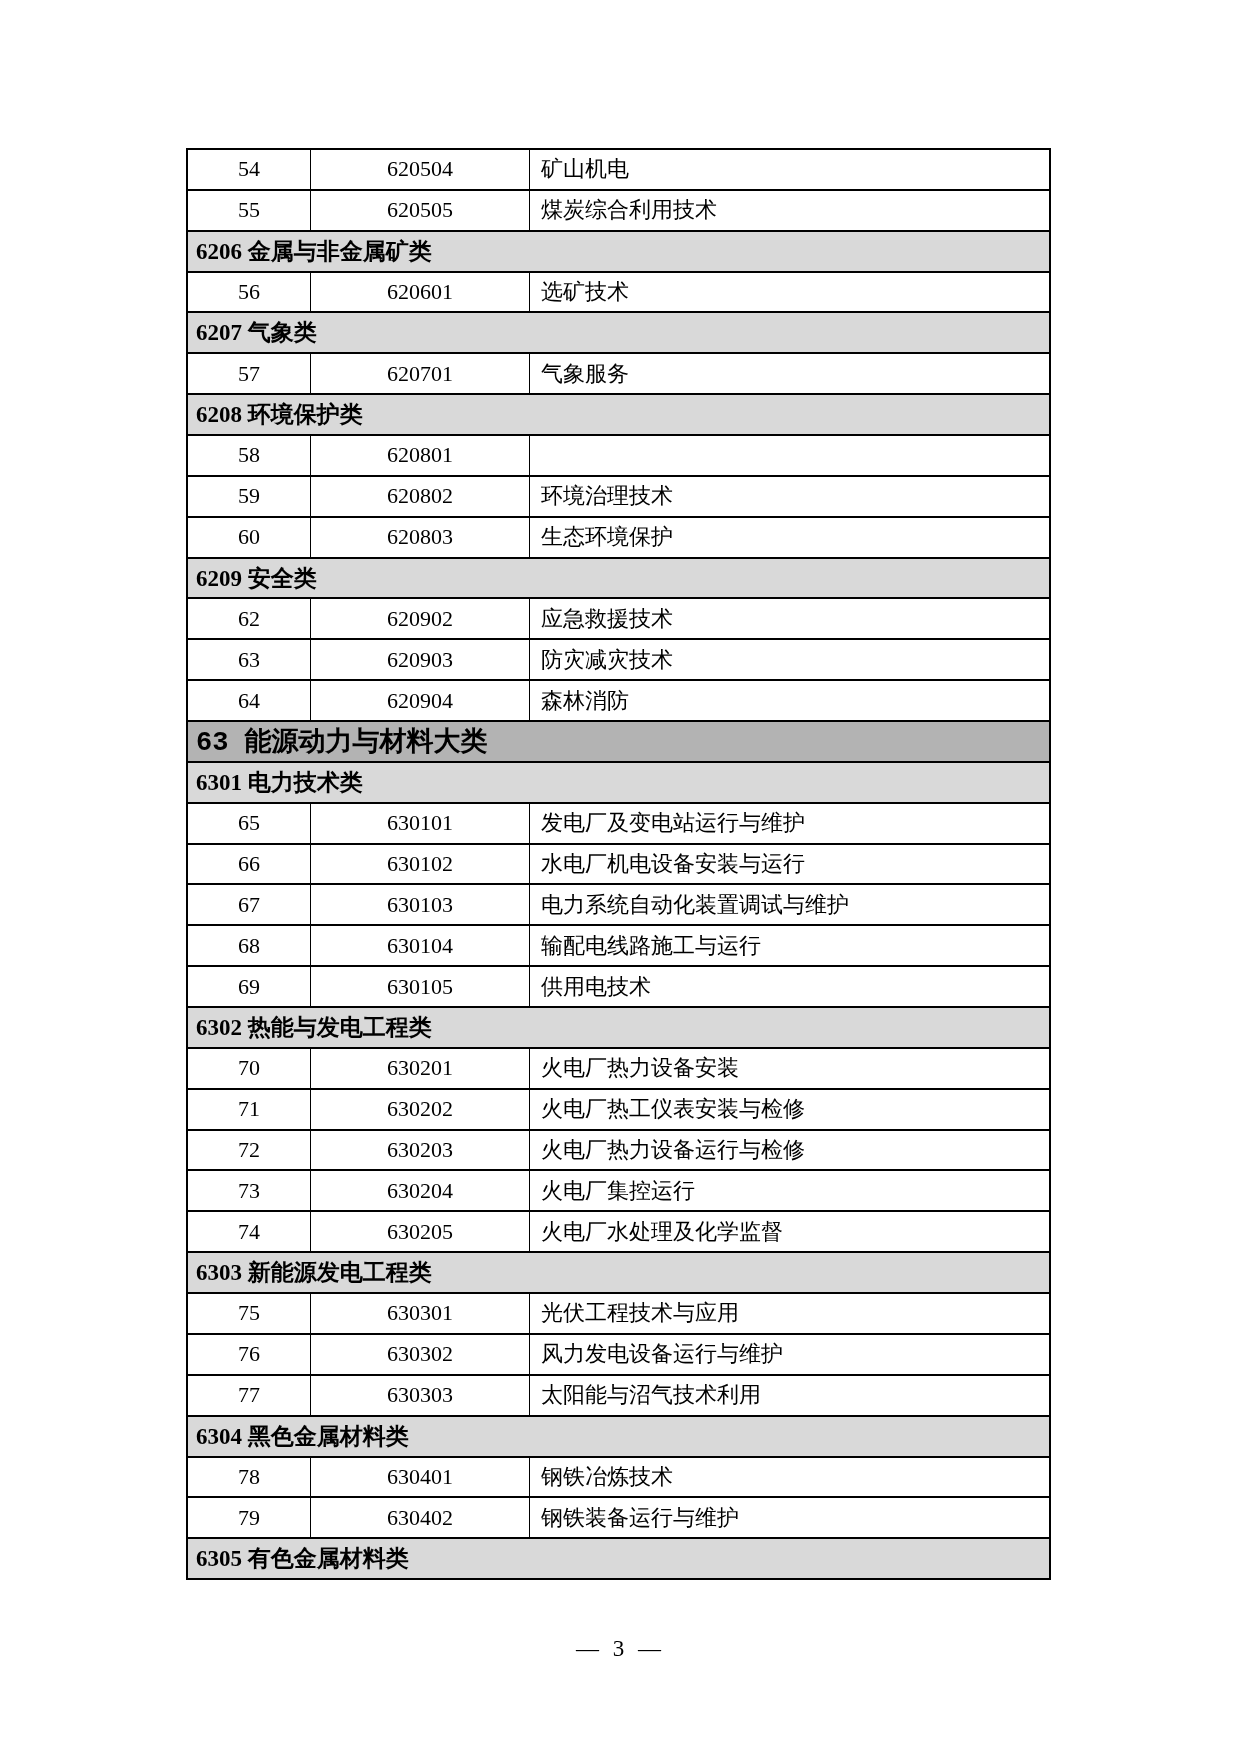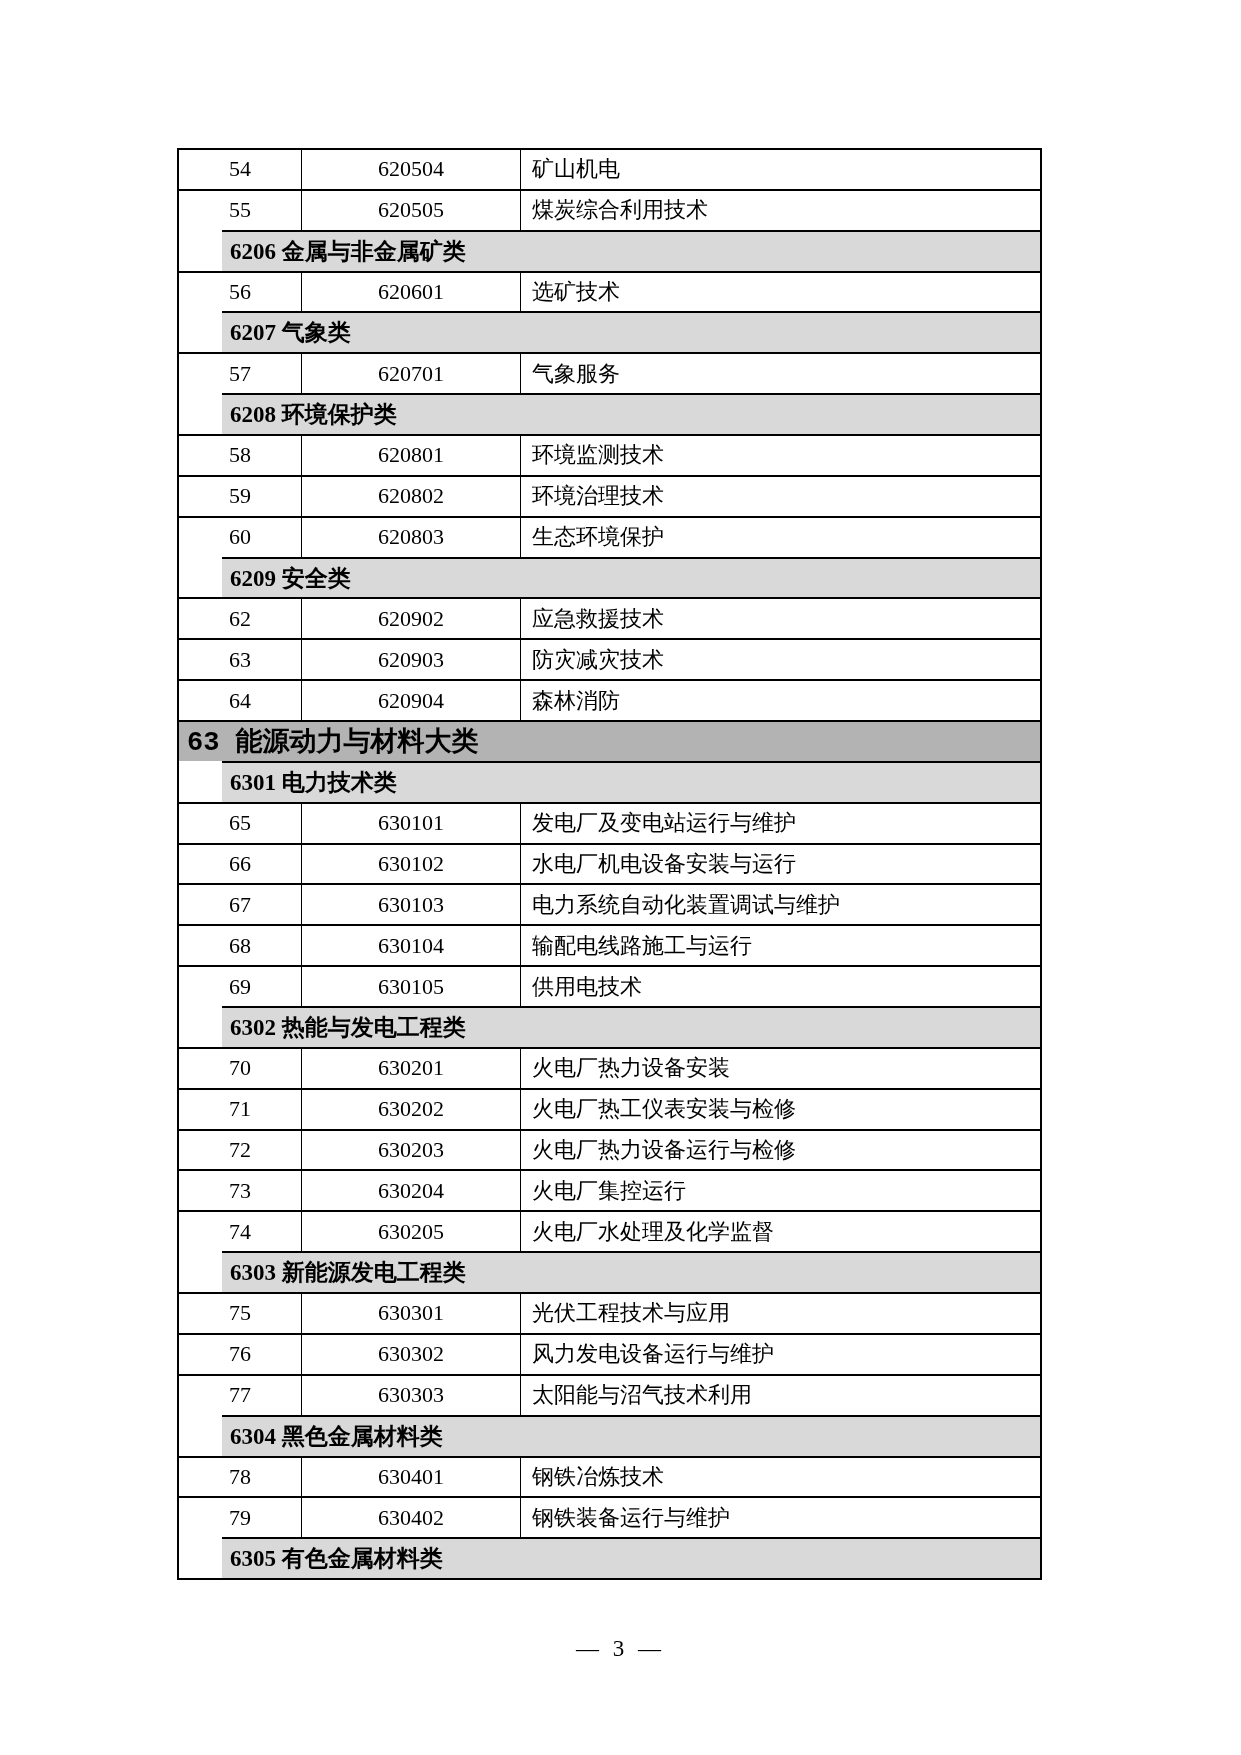--- a/index.html
+++ b/index.html
@@ -6,21 +6,21 @@
   .page{
     position:relative;
     width:1241px;height:1755px;
     background:#ffffff;
     font-family:"Liberation Serif","DejaVu Serif",serif;
     color:#000;
     overflow:hidden;
   }
   .doc-table{
     position:absolute;
-    left:177px;top:148px;
+    left:186px;top:148px;
     width:865px;height:1432px;
     box-sizing:border-box;
     border:2px solid var(--border-color,#000);
     display:flex;flex-direction:column;
     background:#fff;
   }
   .t-row{
     flex:1;
     display:flex;
     align-items:stretch;
@@ -50,21 +50,20 @@
     padding-left:11px;
   }
   .label-cell{
     flex:1;
     padding-left:8px;
   }
   .t-row.section{
     background:var(--section-bg,#d9d9d9);
     font-weight:bold;
     font-size:23px;
-    margin-left:43px;
   }
   .t-row.category{
     background:var(--category-bg,#b3b3b3);
     font-weight:bold;
     font-family:Liberation Mono, monospace;
     font-size:27px;
   }
   .page-number{
     position:absolute;
     left:0;top:1636px;
@@ -104,21 +103,20 @@
         <div class="cell serial-cell">57</div>
         <div class="cell code-cell">620701</div>
         <div class="cell name-cell">气象服务</div>
       </div>
       <div class="t-row section">
         <div class="cell label-cell">6208 环境保护类</div>
       </div>
       <div class="t-row entry">
         <div class="cell serial-cell">58</div>
         <div class="cell code-cell">620801</div>
-        <div class="cell name-cell">环境监测技术</div>
       </div>
       <div class="t-row entry">
         <div class="cell serial-cell">59</div>
         <div class="cell code-cell">620802</div>
         <div class="cell name-cell">环境治理技术</div>
       </div>
       <div class="t-row entry">
         <div class="cell serial-cell">60</div>
         <div class="cell code-cell">620803</div>
         <div class="cell name-cell">生态环境保护</div>

